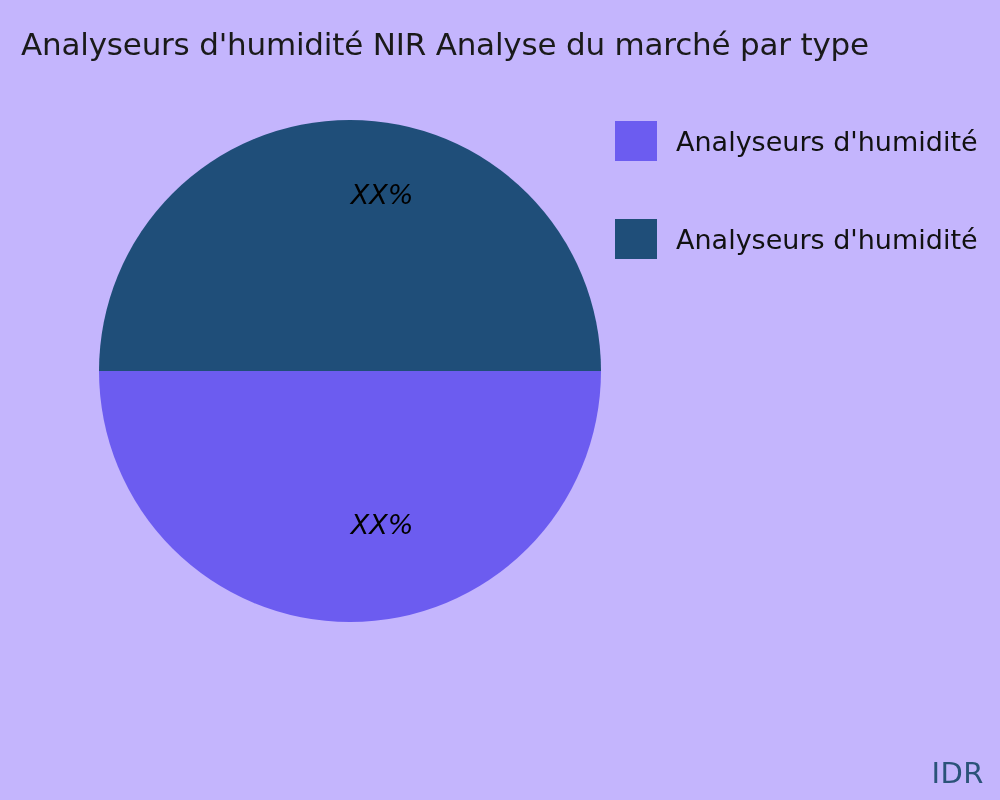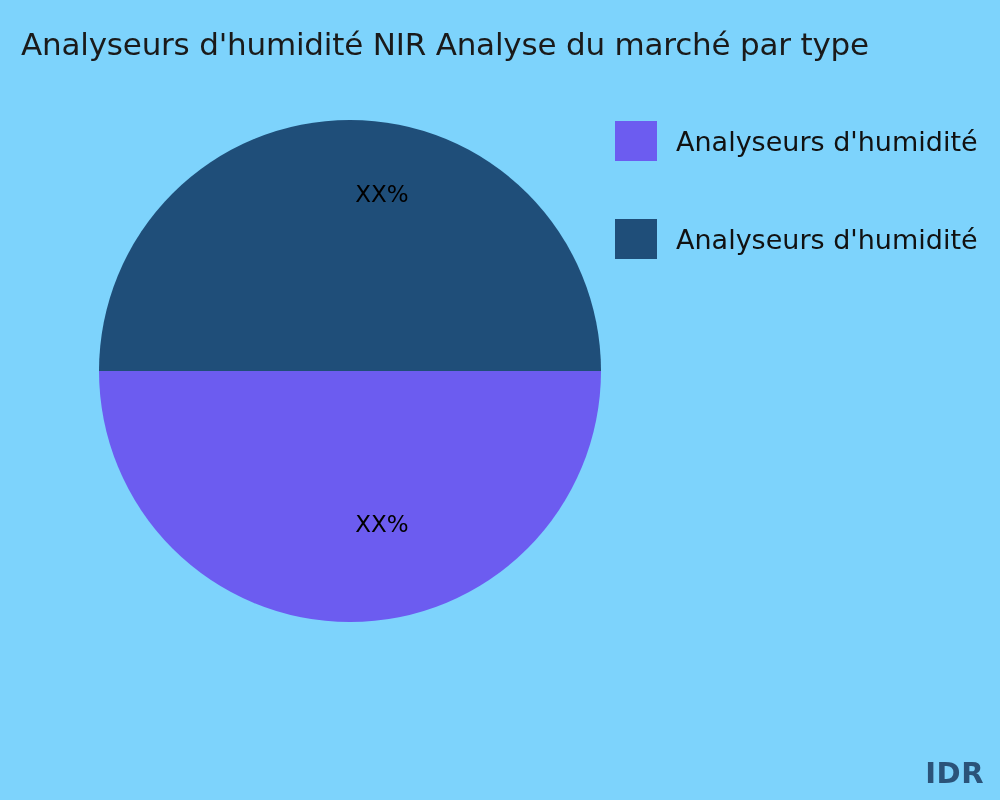--- a/index.html
+++ b/index.html
@@ -46,26 +46,27 @@
     height: 502px;
   }
   #pie-svg {
     display: block;
     width: 502px;
     height: 502px;
   }
 
   .slice-label {
     position: absolute;
-    font-size: 23px;
+    font-size: 27px;
     line-height: 27px;
     color: #000000;
     white-space: nowrap;
     font-family: "DejaVu Sans", sans-serif;
     transform: translate(-50%, -50%);
+    font-style: italic;
   }
   #slice-label-0 { 
     left: 283px;
     top: 404px;
   }
   #slice-label-1 { 
     left: 283px;
     top: 74px;
   }
 
@@ -109,27 +110,26 @@
   
   #watermark {
     position: absolute;
     right: 16px;
     bottom: 10px;
     font-size: 29px;
     line-height: 34px;
     color: #2b5379;
     font-family: "DejaVu Sans", sans-serif;
     letter-spacing: 0.5px;
-    font-weight: bold;
   }
 </style>
 </head>
 <body>
 
-<div id="canvas" style="background: #7dd3fc;">
+<div id="canvas" style="background: #c4b5fd;">
 
   <div id="chart-title" style="color: rgb(26, 26, 26);">Analyseurs d'humidité NIR Analyse du marché par type</div>
 
   <div id="pie-wrap">
     <svg id="pie-svg" viewBox="0 0 502 502" xmlns="http://www.w3.org/2000/svg">
 
       <path id="pie-slice-1" d="M 251 251 L 0 251 A 251 251 0 0 1 502 251 Z" fill="#1F4E79"></path>
 
       <path id="pie-slice-0" d="M 251 251 L 502 251 A 251 251 0 0 1 0 251 Z" fill="#6C5CF0"></path>
     </svg>

